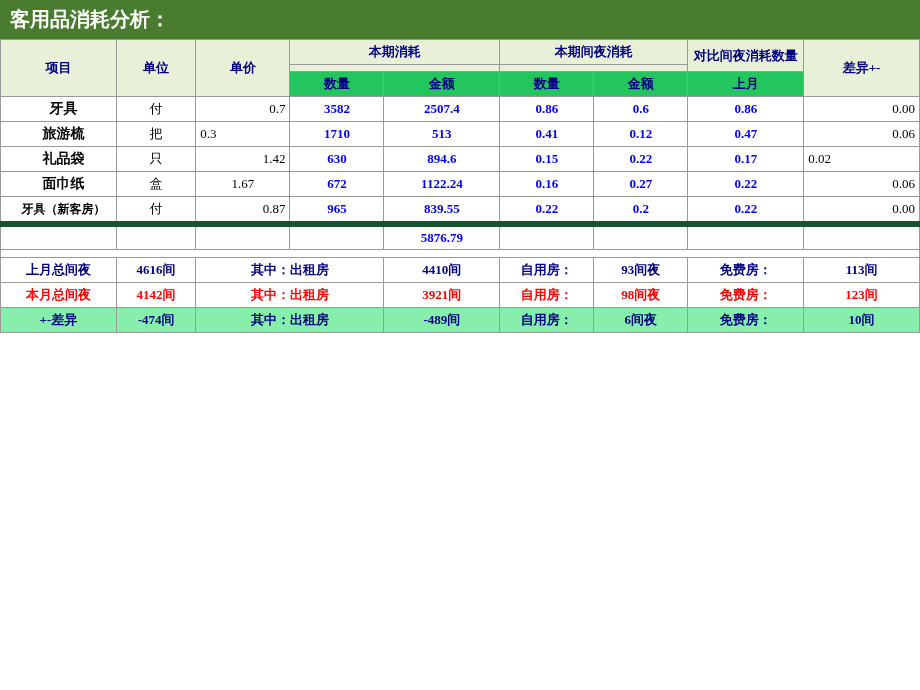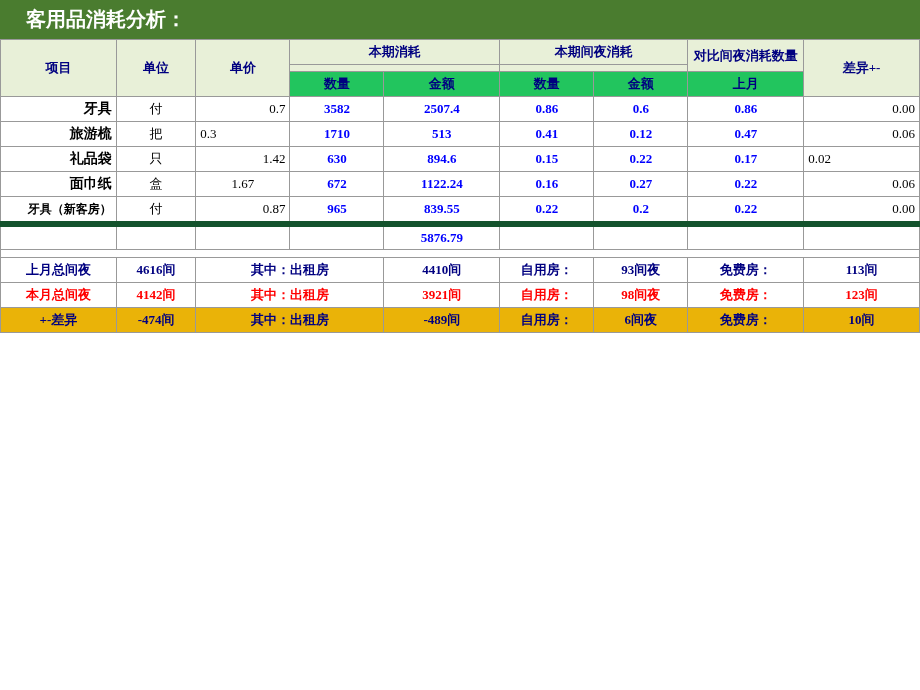--- a/index.html
+++ b/index.html
@@ -8,21 +8,21 @@
       font-size: 13px;
       background: #fff;
       width: 920px;
       height: 690px;
       overflow: hidden;
     }
 
     .header {
       background: #4a7c2f;
       color: #fff;
-      padding: 6px 26px;
+      padding: 6px 10px;
       font-size: 18px;
       font-weight: bold;
       display: flex;
       align-items: center;
     }
 
     .header .title-main {
       color: #fff;
       font-size: 20px;
     }
@@ -69,21 +69,21 @@
     }
 
     .header-sub {
       background: #22c55e;
       font-weight: bold;
       color: #000080;
       font-size: 13px;
     }
 
     .item-label {
-      text-align: right;
+      text-align: center;
       font-weight: bold;
       color: #000;
       font-size: 14px;
       padding-left: 14px;
     }
 
     .data-blue {
       color: #0000ff;
       font-weight: bold;
     }
@@ -105,21 +105,21 @@
     .last-month-row td {
       background: #fff;
       text-align: center;
     }
 
     .this-month-row td {
       background: #fff;
     }
 
     .diff-row td {
-      background: #eab308;
+      background: #86efac;
     }
 
     .empty-header {
       background: #e8f0d8;
     }
 
     .span-header {
       background: #e8f0d8;
       font-weight: bold;
       color: #000080;

